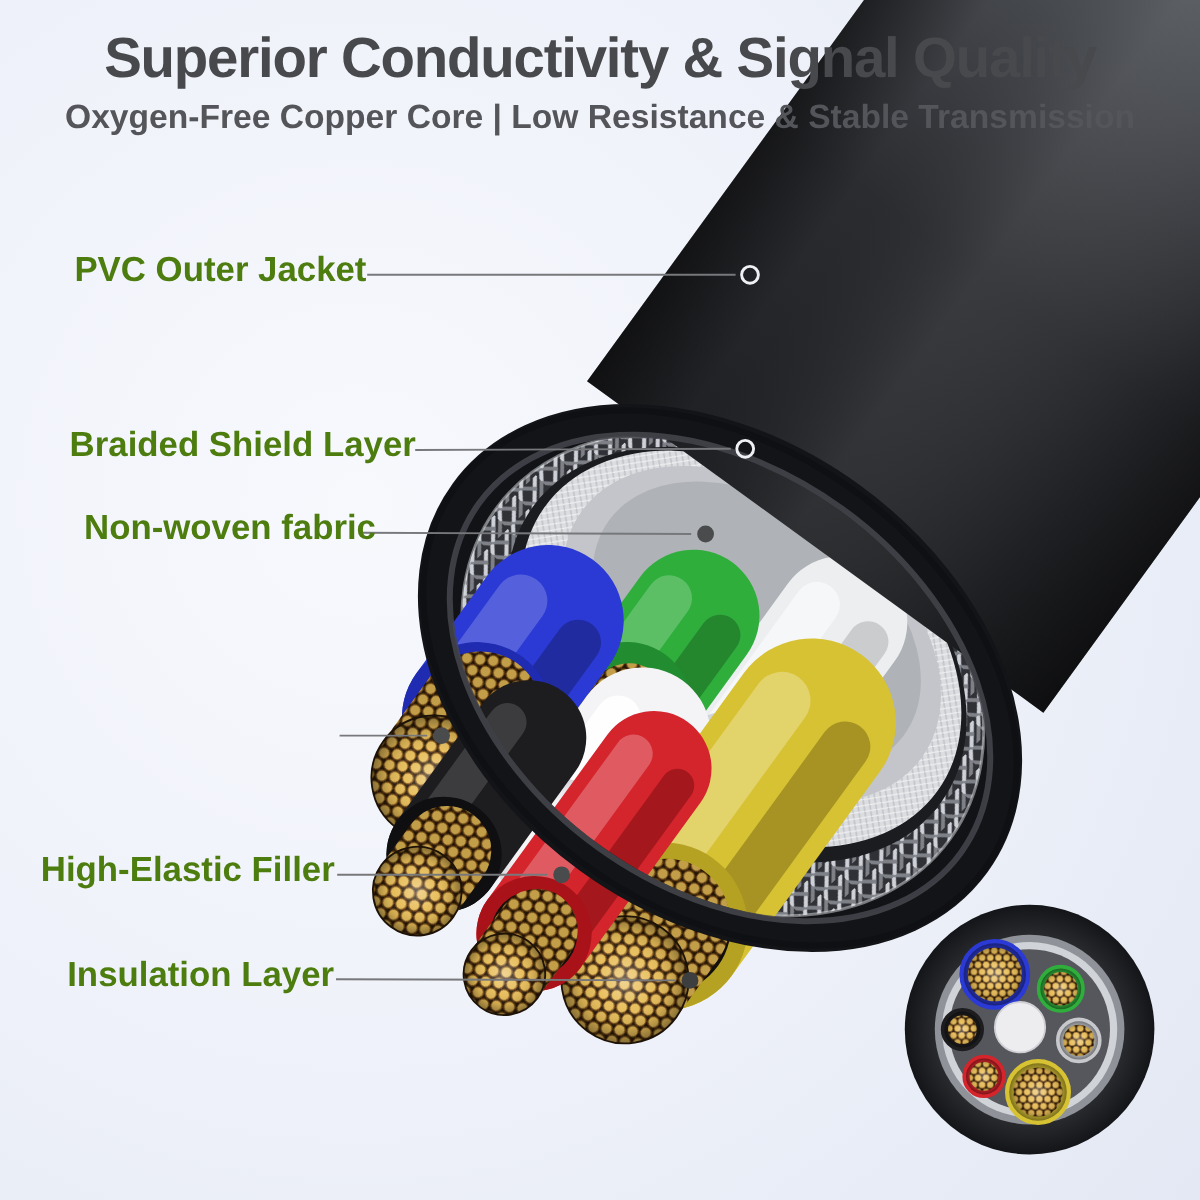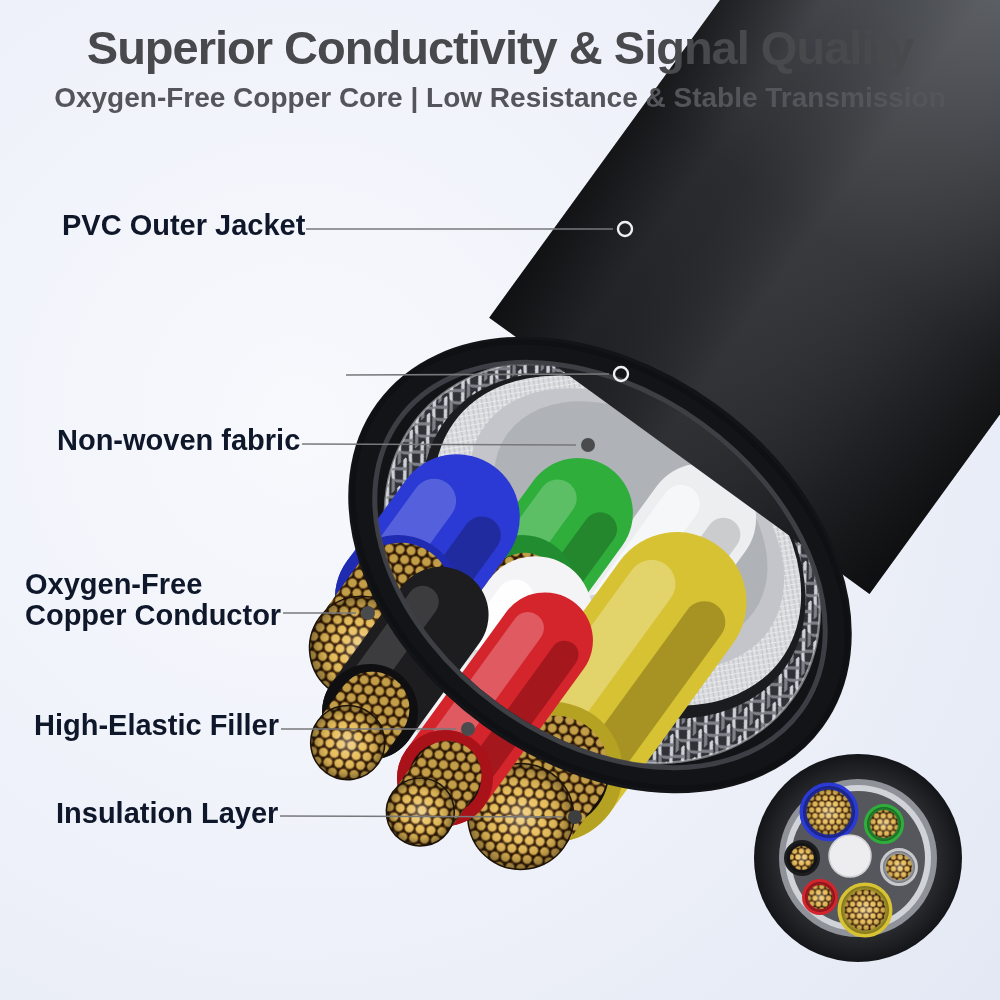--- a/index.html
+++ b/index.html
@@ -3,27 +3,27 @@
 <meta charset="utf-8">
 <style>
   html,body{margin:0;padding:0;}
   body{
     width:1000px;height:1000px;overflow:hidden;position:relative;
     font-family:"Liberation Sans", sans-serif;
     background:radial-gradient(circle at 30% 42%, #f7f9fd 0%, #eef1f9 55%, #e3e8f4 100%);
   }
   .stage{position:absolute;inset:0;width:1000px;height:704px;}
   svg.art{position:absolute;left:0;top:0;z-index:1;}
-  .txt{position:absolute;z-index:2;color:#0f172a;font-weight:bold;}
+  .txt{position:absolute;z-index:2;color:#4d7c0f;font-weight:bold;}
   .title{left:0;right:0;top:20px;text-align:center;font-size:47px;letter-spacing:-1px;color:#48494c;}
   .subtitle{left:0;right:0;top:82px;text-align:center;font-size:28px;color:#54555a;}
   .callout{font-size:29px;line-height:1.06;white-space:nowrap;}
   .co-pvc{left:62px;top:210px;}
   .co-braid{left:58px;top:356px;}
-  .co-fabric{left:57px;top:425px;text-align:right;}
+  .co-fabric{left:70px;top:425px;text-align:right;}
   .co-copper{left:25px;top:569px;width:275px;white-space:normal;}
   .co-filler{left:34px;top:710px;text-align:center;}
   .co-insulation{left:56px;top:798px;}
 </style>
 </head>
 <body>
 
 <div class="stage">
 
 <svg class="art" width="1000" height="1000" viewBox="0 0 1000 1000">
@@ -228,18 +228,18 @@
     <circle cx="368" cy="613" r="7" fill="#4a4b4d"></circle>
     <circle cx="468" cy="729" r="7" fill="#4a4b4d"></circle>
     <circle cx="575" cy="817" r="7" fill="#3d3e40"></circle>
   </g>
 </svg>
 
 <div class="txt title">Superior Conductivity &amp; Signal Quality</div>
 <div class="txt subtitle">Oxygen-Free Copper Core | Low Resistance &amp; Stable Transmission</div>
 
 <div class="txt callout co-pvc">PVC Outer Jacket</div>
+<div class="txt callout co-braid">Braided Shield Layer</div>
 <div class="txt callout co-fabric">Non-woven fabric</div>
-<div class="txt callout co-copper">Oxygen-Free Copper Conductor</div>
 <div class="txt callout co-filler">High-Elastic Filler</div>
 <div class="txt callout co-insulation">Insulation Layer</div>
 
 </div>
 
 </body></html>

